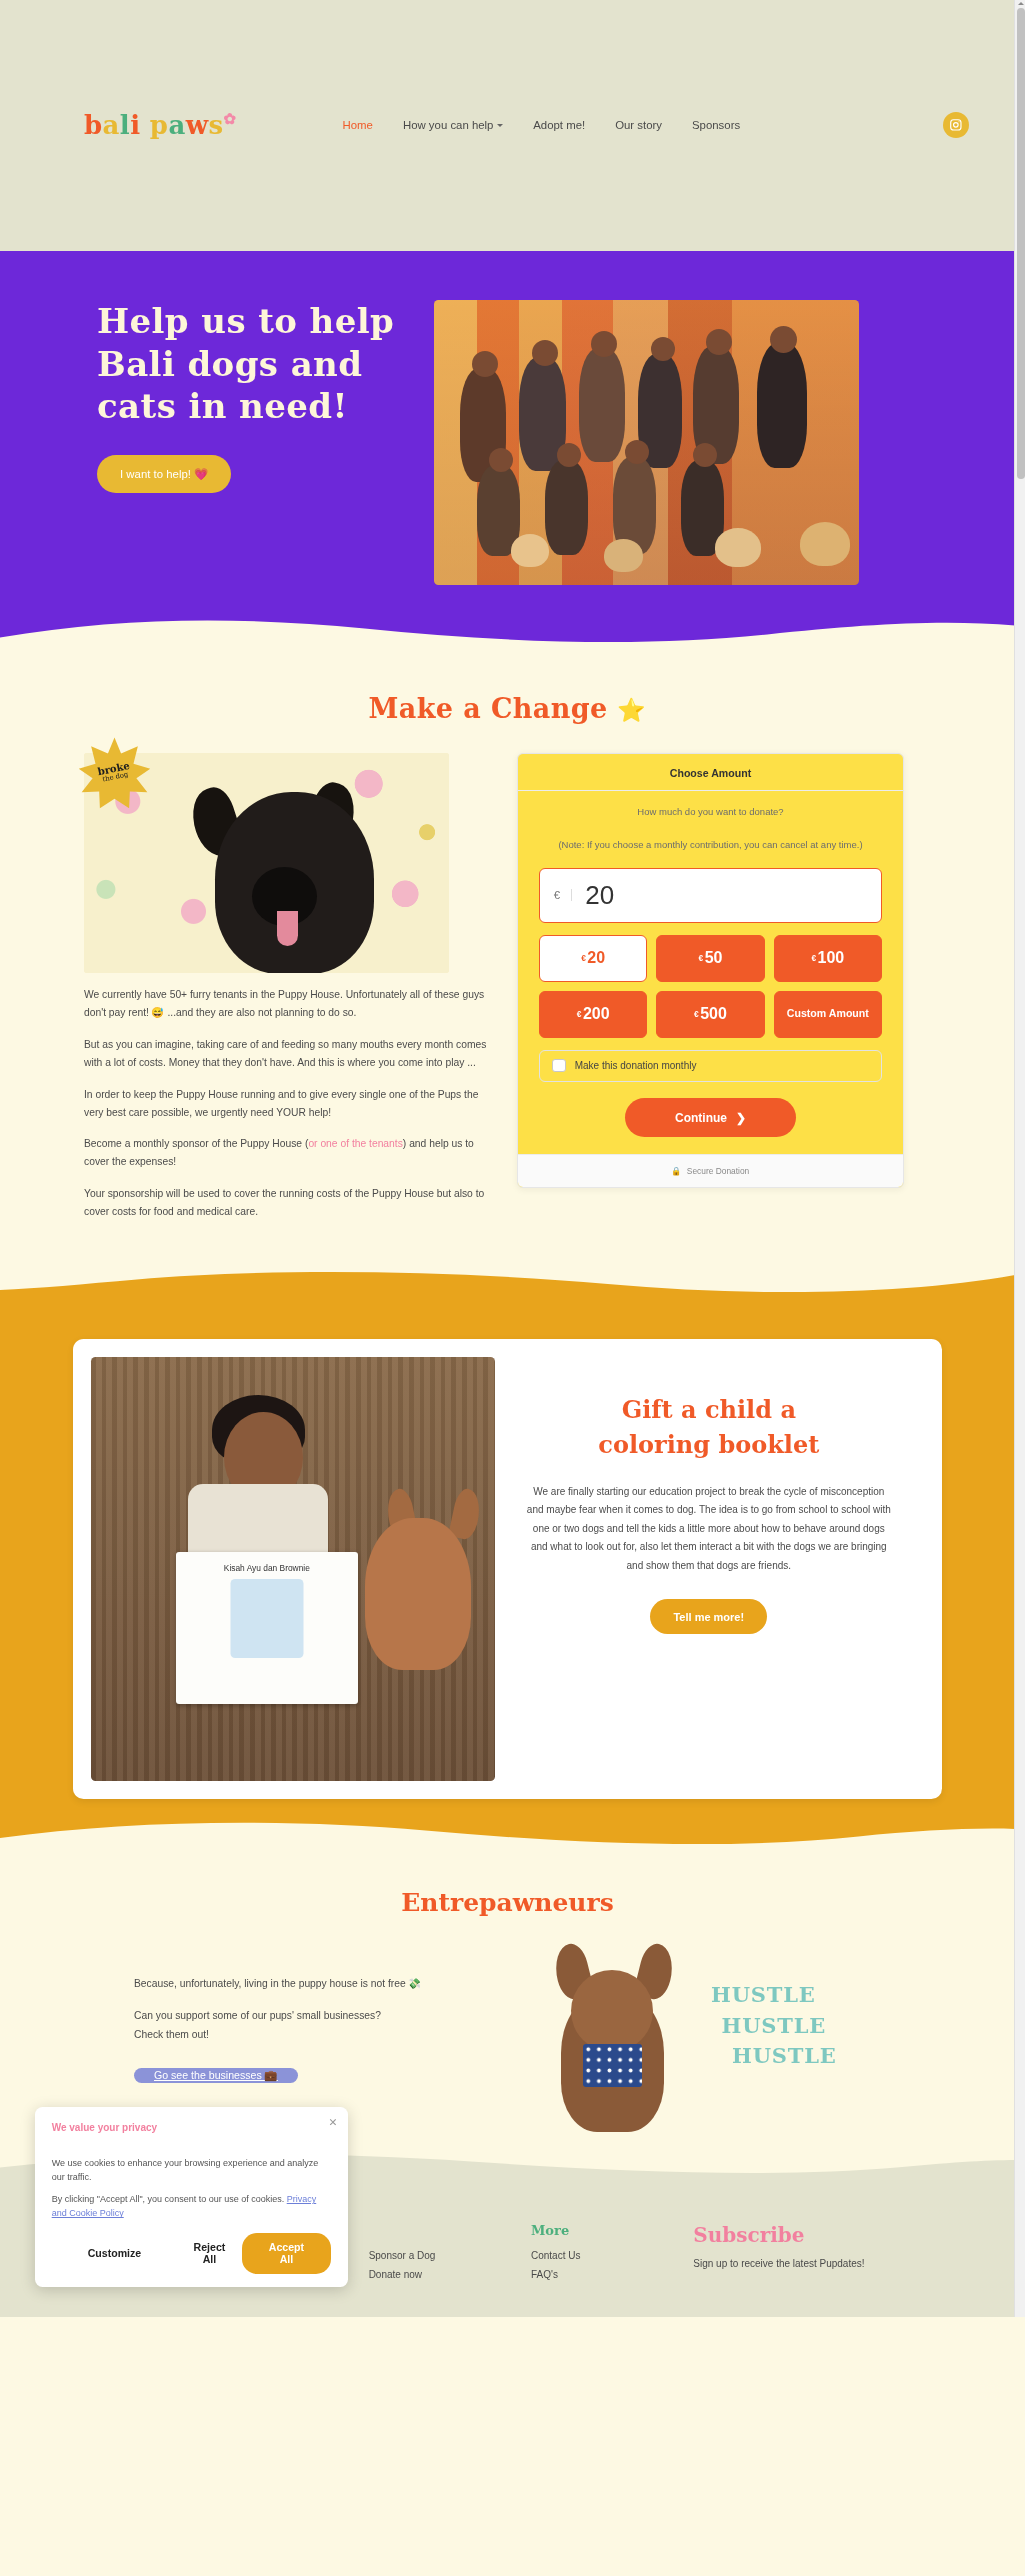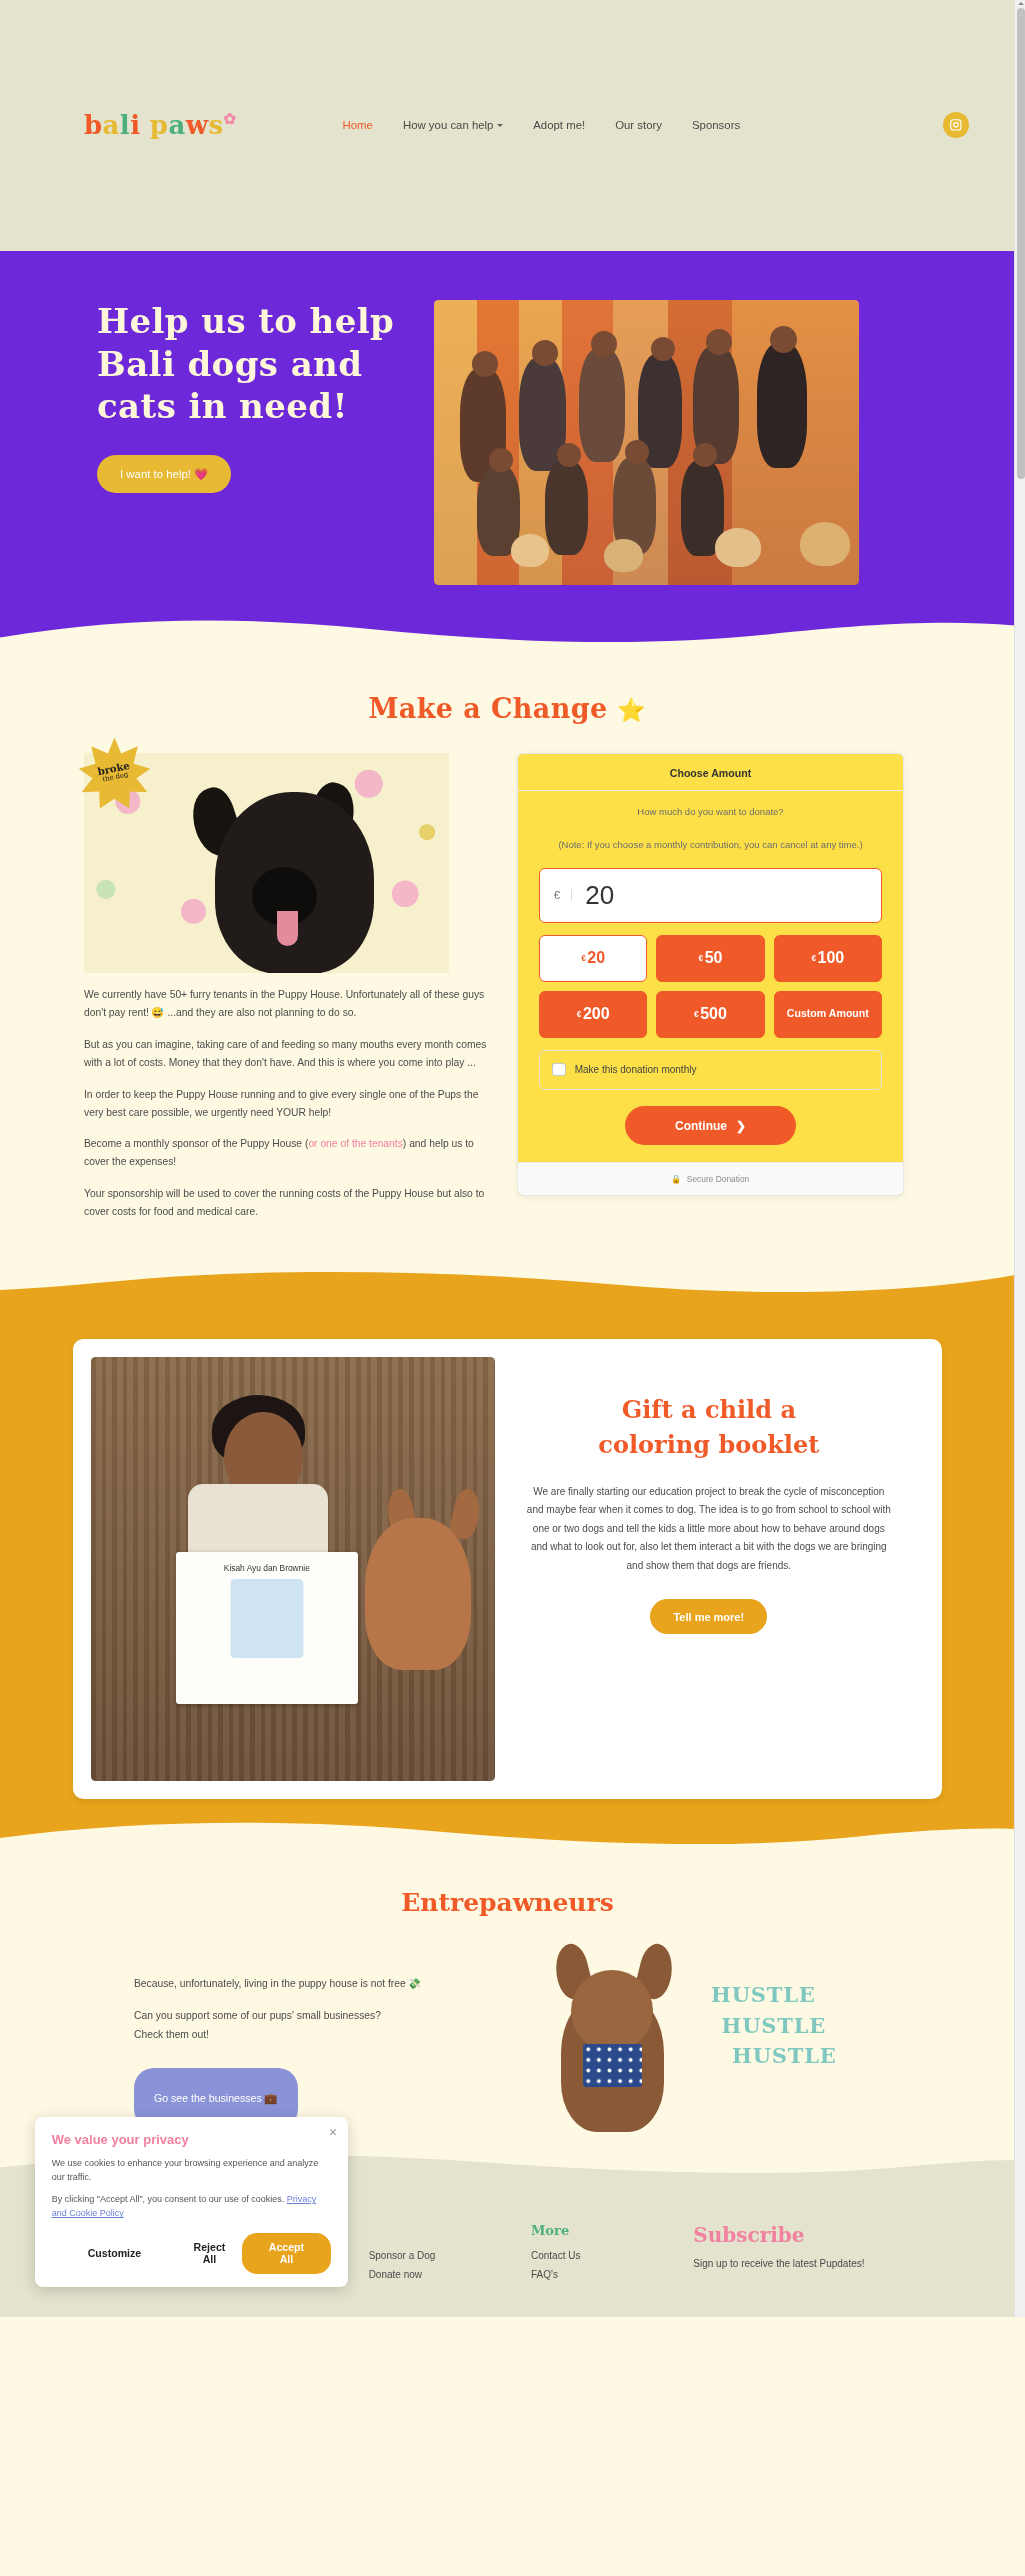--- a/index.html
+++ b/index.html
@@ -139,21 +139,21 @@
   .amount-box .val { font-size: 26px; color:#333; padding-left: 13.7px; }
   .amt-grid { display:grid; grid-template-columns: repeat(3, 1fr); gap: 9px; padding: 12px 21px 0;}
   .amt-btn {
     height: 47px; border-radius:6px; display:flex;align-items:center;justify-content:center;
     font-size: 16px; font-weight:bold; cursor:pointer; border:1.5px solid #f05a28; background:#f05a28; color:#fff;
   }
   .amt-btn.sel { background:#fff; color:#f05a28; }
   .amt-btn.custom { font-size: 10.6px; line-height:1.25; text-align:center; font-weight:bold;}
   .amt-btn .sup { font-size: 8.4px; vertical-align: super; margin-right:1.5px;}
   .monthly {
-    margin: 12px 21px 0; border:0.8px solid #e2e2e2; border-radius:6px; height:40px;
+    margin: 12px 21px 0; border:0.8px solid #e2e2e2; border-radius:6px; height:32px;
     display:flex; align-items:center; padding: 0 12px; gap:9px; font-size:10px; color:#444; cursor:pointer;
   }
   .monthly .box { width:13.7px;height:13.7px;border:0.8px solid #c8c8c8;border-radius:3px;background:#fff;}
   .continue {
     margin: 16.7px auto 0; display:flex; align-items:center; justify-content:center; gap:9px;
     width: 171px; height: 39px; border-radius: 20px; background:#f05a28; color:#fff;
     font-size:12px; font-weight:bold; cursor:pointer; border:none;
   }
   .widget-foot {
     margin-top: 16.7px; background:#fafafa; border-top:0.8px solid #ececec; height: 33px;
@@ -188,22 +188,22 @@
   }
 
   
   .entre { background:#fdf9e3; padding: 39px 0 46px; position:relative; }
   .entre-title { text-align:center; font-family:"DejaVu Serif",serif; font-weight:bold; color:#f05a28; font-size:25px;}
   .entre-body { display:flex; padding: 27px 84px 0 50px; gap: 15px; align-items:flex-start;}
   .entre-left { width: 456px; padding-top: 30px; padding-left: 84px;}
   .entre-left p { font-size:10.3px; color:#4b4b4b; line-height:1.9;}
   .entre-btn {
     margin-top: 23px; display:inline-flex; align-items:center; gap:7.6px;
-    background:#8b93d8; color:#fff; border:none; border-radius:20px; padding:24px 20px;
-    font-size:10.6px; cursor:pointer;
+    background:#8b93d8; color:#fff; border:none; border-radius:20px; padding:1px 20px;
+    font-size:10.6px; cursor:pointer;text-decoration:underline;
   }
   .entre-right { position:relative; width: 357px; height: 190px; }
   .entre-dog { position:absolute; left: 23px; top: 0; width: 137px; height: 190px; }
   .entre-dog .b { position:absolute; left:16.7px; top:47px; width:103px;height:141px;border-radius:44% 44% 35% 35%; background:#8a5a38;}
   .entre-dog .h { position:absolute; left:27px; top:26px; width:82px;height:82px;border-radius:50%; background:#9a6640;}
   .entre-dog .el { position:absolute; left:12px; top:0px; width:33px;height:55px;border-radius:60% 40% 20% 40%; background:#8a5a38; transform:rotate(-14deg);}
   .entre-dog .er { position:absolute; right:9px; top:0px; width:33px;height:55px;border-radius:40% 60% 40% 20%; background:#8a5a38; transform:rotate(14deg);}
   .entre-dog .tie { position:absolute; left:39px; top:100px; width:59px;height:43px; background:#2b4a8c; border-radius:3px;
       background-image: radial-gradient(circle, #fff 1.5px, transparent 2.3px); background-size: 10.6px 10.6px;}
   .hustle { position:absolute; left: 190px; top: 36px; font-family:"DejaVu Serif",serif; font-weight:bold;
@@ -216,21 +216,21 @@
   .f-col .fl { font-size:10px; color:#4a4a4a; margin-bottom: 7.6px; cursor:pointer;}
   .f-sub { width: 273px; }
   .f-sub h4 { font-family:"DejaVu Serif",serif; color:#f2809f; font-size:20px; margin-bottom:10.6px;}
   .f-sub p { font-size:10px; color:#4a4a4a;}
 
   
   .cookie {
     position:absolute; left: 35px; bottom: 30px; width: 313px; background:#fff;
     border-radius: 7.6px; box-shadow: 0 3px 15px rgba(0,0,0,.18); padding: 15px 16.7px 13.7px; z-index: 40;
   }
-  .cookie h5 { color:#f2809f; font-size:13px; font-weight:bold; margin-bottom:9px;}
+  .cookie h5 { color:#f2809f; font-size:10px; font-weight:bold; margin-bottom:23px;}
   .cookie p { font-size:9px; color:#555; line-height:1.6; margin-bottom:7.6px;}
   .cookie a { color:#6c7fd8; text-decoration: underline;}
   .cookie .btns { display:flex; gap:9px; margin-top:12px; align-items:center;}
   .cookie .cbtn { font-size:10.6px; cursor:pointer; font-weight:bold; color:#222; background:none; border:none;padding-left:36px;}
   .cookie .cbtn.accept { background:#e8a41c; color:#fff; border-radius:15px; padding:8.4px 20px; }
   .cookie .x { position:absolute; right:10.6px; top:9px; font-size:10.6px; color:#999; cursor:pointer;}
 </style>
 </head>
 <body>
 

